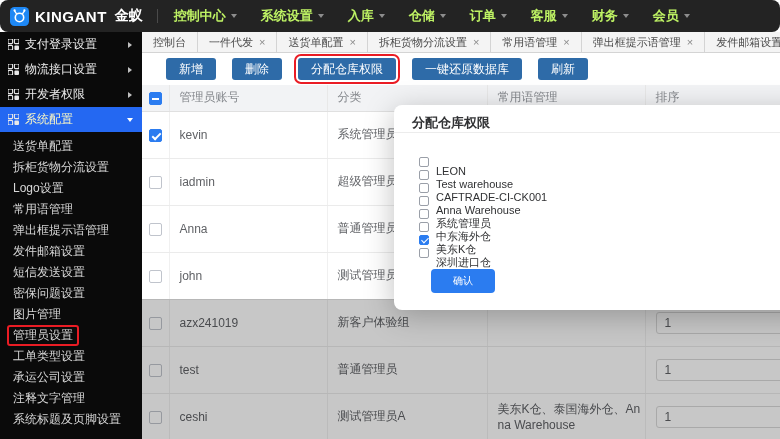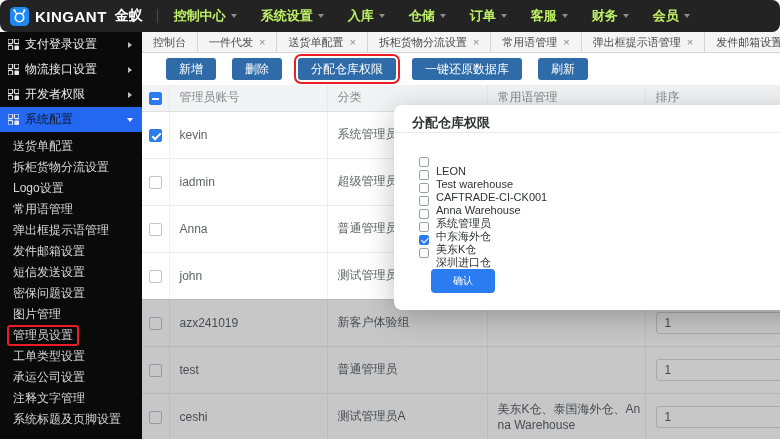--- a/index.html
+++ b/index.html
@@ -21,21 +21,21 @@
   .topnav-item{display:flex;align-items:center;gap:5px;font-size:13px;font-weight:bold;color:#bef264;cursor:pointer;white-space:nowrap;}
   .caret-down{width:0;height:0;border-left:3.5px solid transparent;border-right:3.5px solid transparent;border-top:4px solid #8d8d8d;}
 
   
   .layout{display:flex;height:407px;}
   .sidebar{width:142px;background:var(--sidebar-bg);flex:0 0 auto;overflow:hidden;}
   .main{flex:1;display:flex;flex-direction:column;min-width:0;}
 
   
   .side-parent{height:25px;display:flex;align-items:center;gap:6px;padding:0 8px;color:#ececec;font-size:12px;cursor:pointer;white-space:nowrap;}
-  .side-parent.on{background:var(--accent);color:#0f172a;}
+  .side-parent.on{background:var(--accent);color:#fef9c3;}
   .grid-icon{width:11px;height:11px;flex:0 0 auto;}
   .side-parent-label{flex:1;overflow:hidden;}
   .arrow{width:0;height:0;border-left:4px solid #c0c0c0;border-top:3.5px solid transparent;border-bottom:3.5px solid transparent;margin-right:2px;}
   .side-parent.on .arrow{border-left-color:#fff;}
   .arrow.on{transform:rotate(90deg);}
   .side-children{padding-top:4px;}
   .side-child{height:21px;display:flex;align-items:center;padding-left:13px;color:#d8d8d8;font-size:12px;cursor:pointer;white-space:nowrap;}
   .side-child-label{display:inline-block;}
   .side-child-label.on{border:2px solid var(--annotation);border-radius:3px;padding:0 4px;margin-left:-6px;}
 

